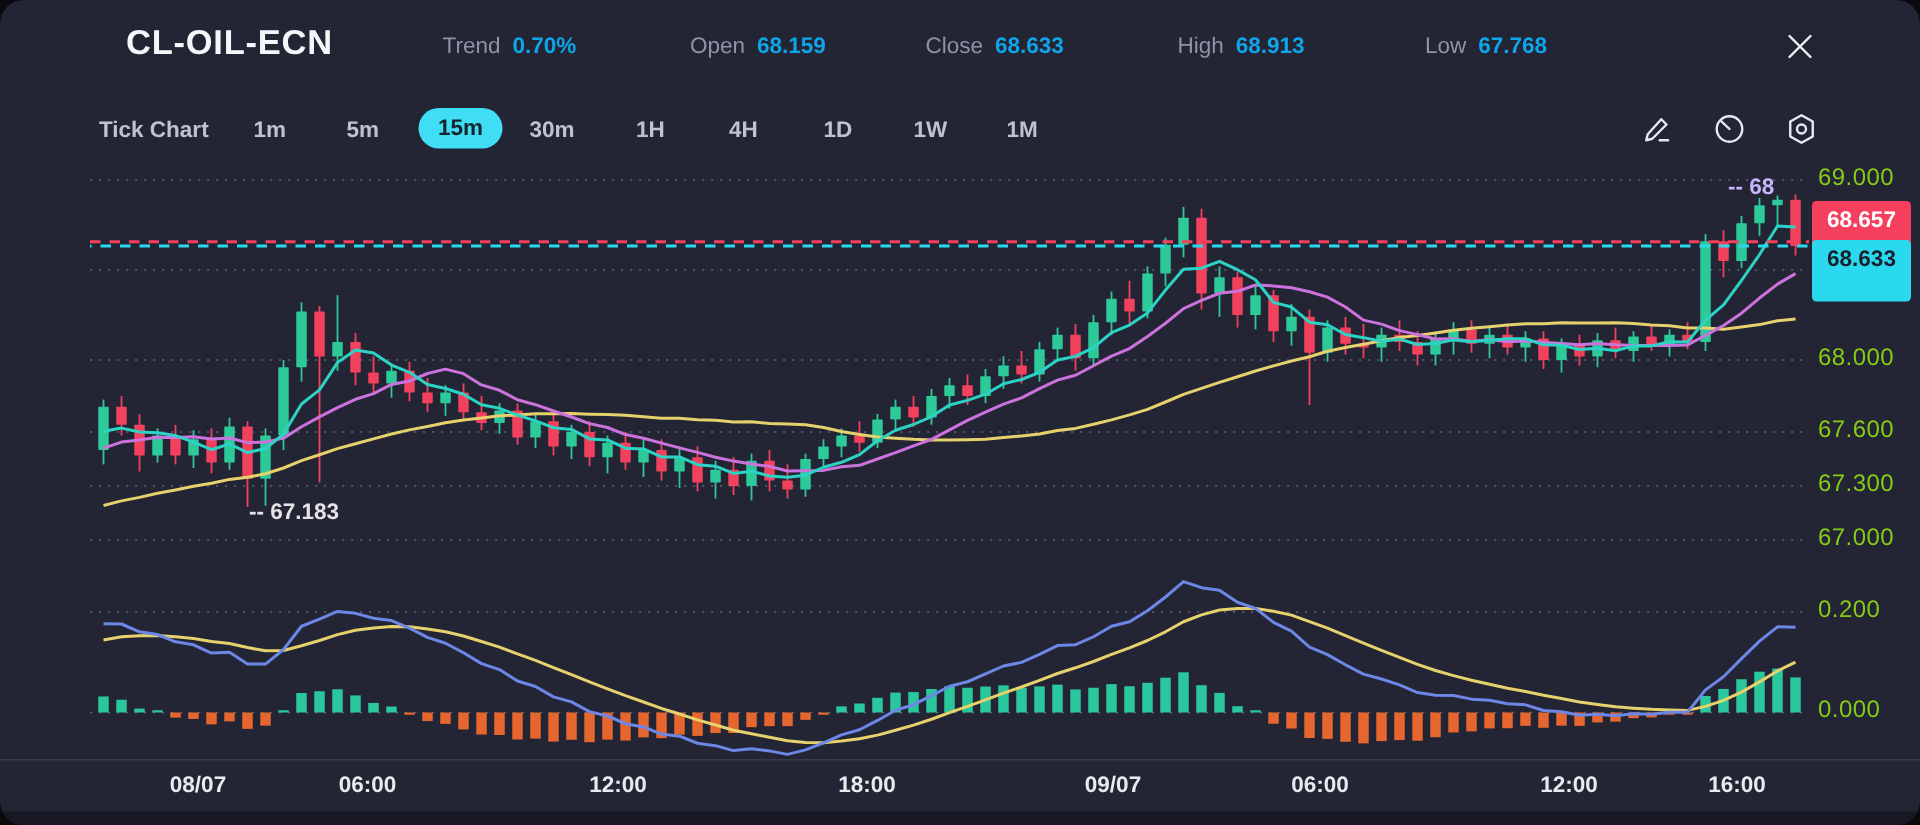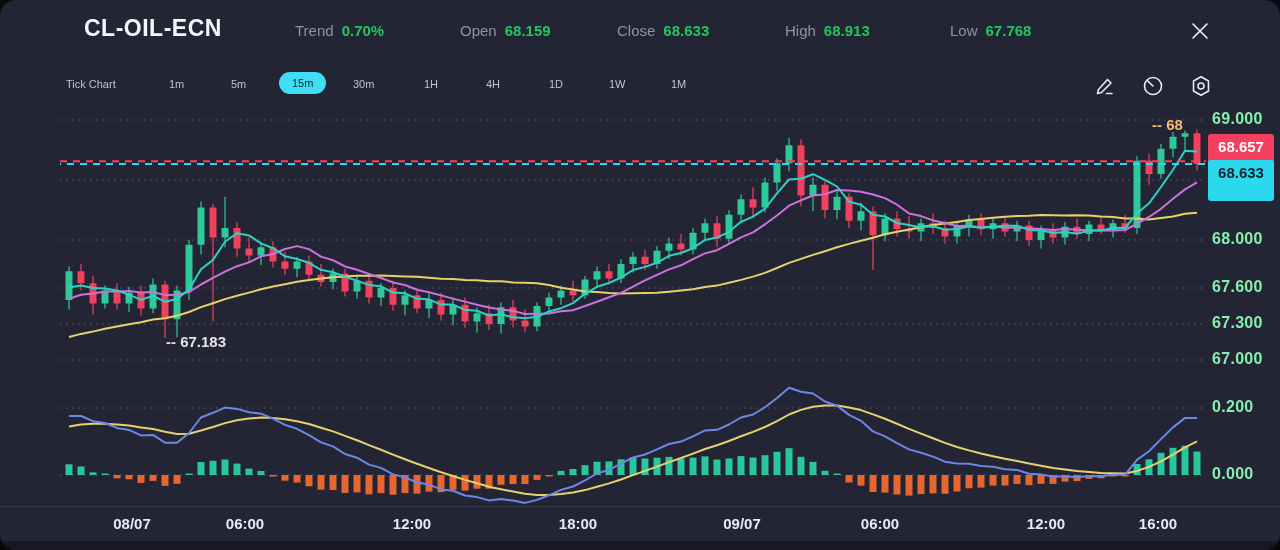--- a/index.html
+++ b/index.html
@@ -6,33 +6,33 @@
   *{box-sizing:border-box;font-family:"Liberation Sans","DejaVu Sans",sans-serif;}
   .window{
     position:relative;width:1280px;height:550px;margin:0 auto;
     background:#232434;border-radius:16px;overflow:hidden;
   }
   
   .header{position:absolute;left:0;top:0;width:100%;height:62px;}
   .title{position:absolute;left:84px;top:15px;font-size:23px;font-weight:700;color:#f5f6fa;letter-spacing:.5px;}
   .stat{position:absolute;top:22px;font-size:15px;white-space:nowrap;}
   .stat .lbl{color:#8f93a5;}
-  .stat .val{color:#22c55e;font-weight:700;margin-left:8px;text-align:right;}
+  .stat .val{color:#0ea5e9;font-weight:700;margin-left:8px;text-align:right;}
   .close-btn{position:absolute;left:1187px;top:19px;width:26px;height:26px;background:none;border:none;cursor:pointer;padding:0;}
   
   .toolbar{position:absolute;left:0;top:66px;width:100%;height:44px;}
-  .tf{position:absolute;top:8px;background:none;border:none;color:#bfc2cf;font-size:11px;font-weight:400;cursor:pointer;padding:4px 6px;white-space:nowrap;}
+  .tf{position:absolute;top:8px;background:none;border:none;color:#bfc2cf;font-size:15px;font-weight:700;cursor:pointer;padding:4px 6px;white-space:nowrap;}
   .tf.selected{background:#3fdef5;color:#15232e;border-radius:15px;padding:5px 13px;top:6px;}
   .tool-btn{position:absolute;top:6px;width:30px;height:30px;background:none;border:none;cursor:pointer;padding:2px;}
   
   .chart-area{position:absolute;left:0;top:0;width:1280px;height:550px;pointer-events:none;}
   #chart-svg{position:absolute;left:0;top:0;pointer-events:auto;}
   .ind-pill{position:absolute;display:flex;align-items:center;gap:7px;background:rgba(42,44,60,.95);
     border:none;border-radius:16px;padding:5px 14px;color:#f2f3f7;font-size:15px;font-weight:700;cursor:pointer;pointer-events:auto;}
-  .axis-label{position:absolute;left:1212px;font-size:16px;font-weight:700;color:#86efac;letter-spacing:.3px;}
+  .axis-label{position:absolute;left:1212px;font-size:16px;font-weight:400;color:#84cc16;letter-spacing:.3px;}
   .badge{position:absolute;left:1208px;width:66px;height:41px;line-height:25px;text-align:center;
     font-size:15px;font-weight:700;border-radius:3px;}
   .annotation{position:absolute;font-size:15px;font-weight:600;color:#e5e5e5;white-space:nowrap;}
   .divider{position:absolute;left:0;width:1280px;height:1px;background:#383a4e;}
   .time-label{position:absolute;top:515px;transform:translateX(-50%);font-size:15px;font-weight:700;color:#e9eaf0;}
   .bottom-strip{position:absolute;left:0;top:541px;width:1280px;height:9px;background:#171823;}
 </style>
 </head>
 <body>
 
@@ -411,21 +411,21 @@
       <div class="axis-label" style="top:314px">67.300</div>
       <div class="axis-label" style="top:350px">67.000</div>
       <div class="axis-label" style="top:398px">0.200</div>
       <div class="axis-label" style="top:465px">0.000</div>
     </div>
 
     <div class="badge" style="top:134px;background:#f4405e;color:#ffffff">68.657</div>
     <div class="badge" style="top:160px;background:#2bd9ef;color:#16212d">68.633</div>
 
     <div class="annotation" style="left:166px;top:333px">-- 67.183</div>
-    <div class="annotation" style="left:1152px;top:116px;font-weight:700;color:#fdba74">-- 68</div>
+    <div class="annotation" style="left:1152px;top:116px;font-weight:700;color:#c4b5fd">-- 68</div>
 
     <div class="divider" style="top:506px"></div>
     <div style="pointer-events:auto">
       <span class="time-label" style="left:132px">08/07</span>
       <span class="time-label" style="left:245px">06:00</span>
       <span class="time-label" style="left:412px">12:00</span>
       <span class="time-label" style="left:578px">18:00</span>
       <span class="time-label" style="left:742px">09/07</span>
       <span class="time-label" style="left:880px">06:00</span>
       <span class="time-label" style="left:1046px">12:00</span>

